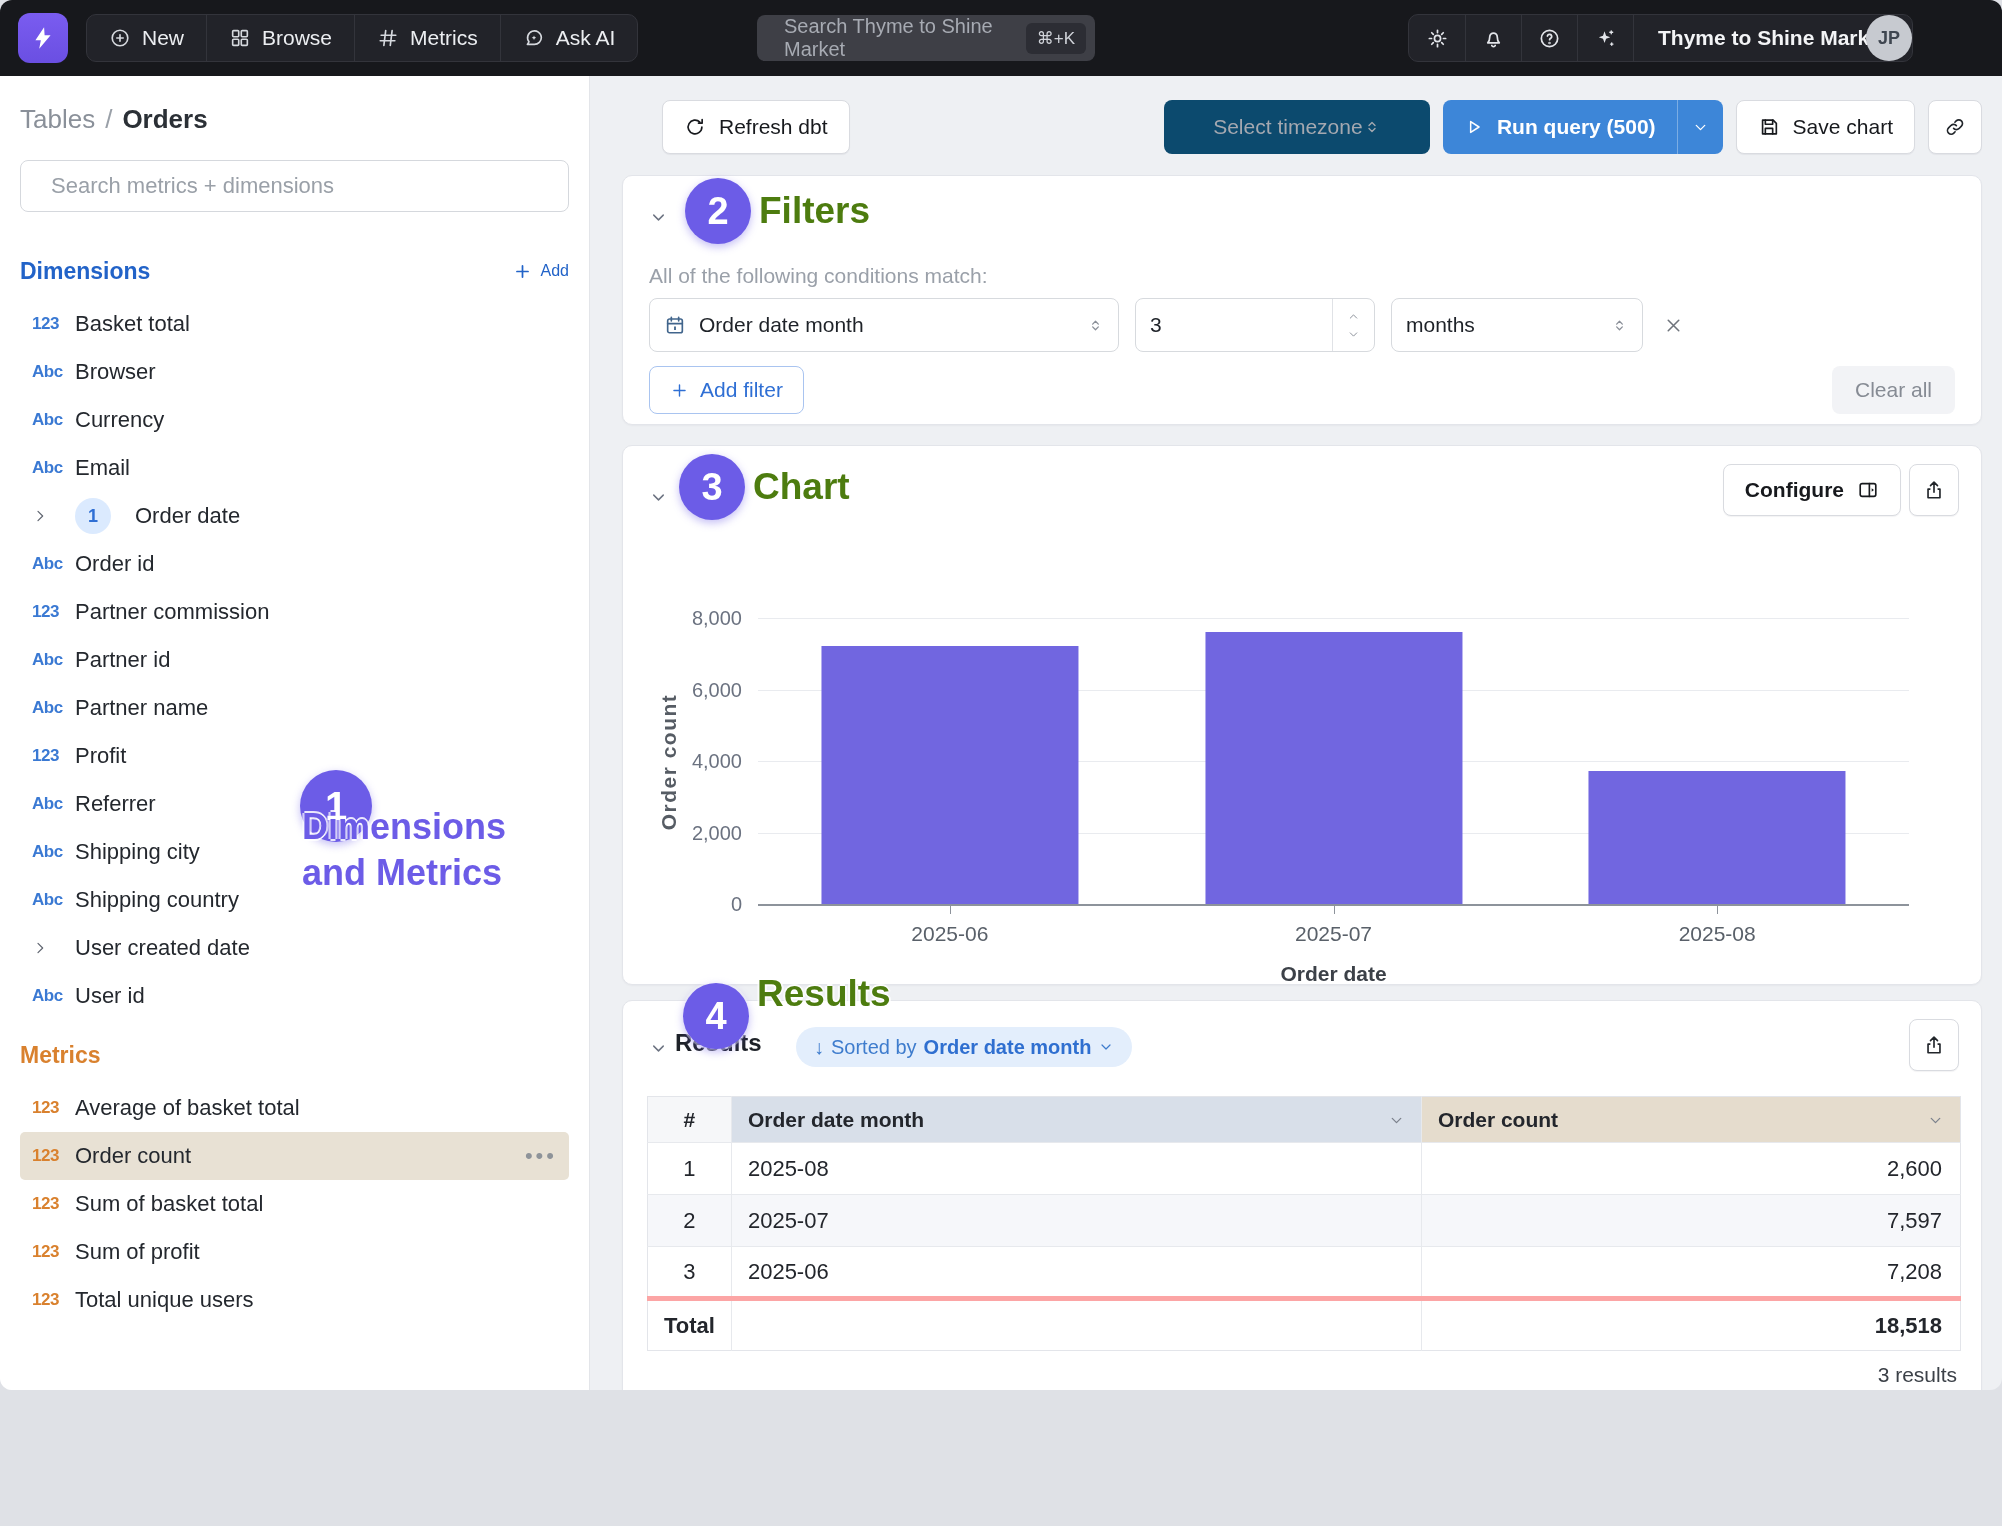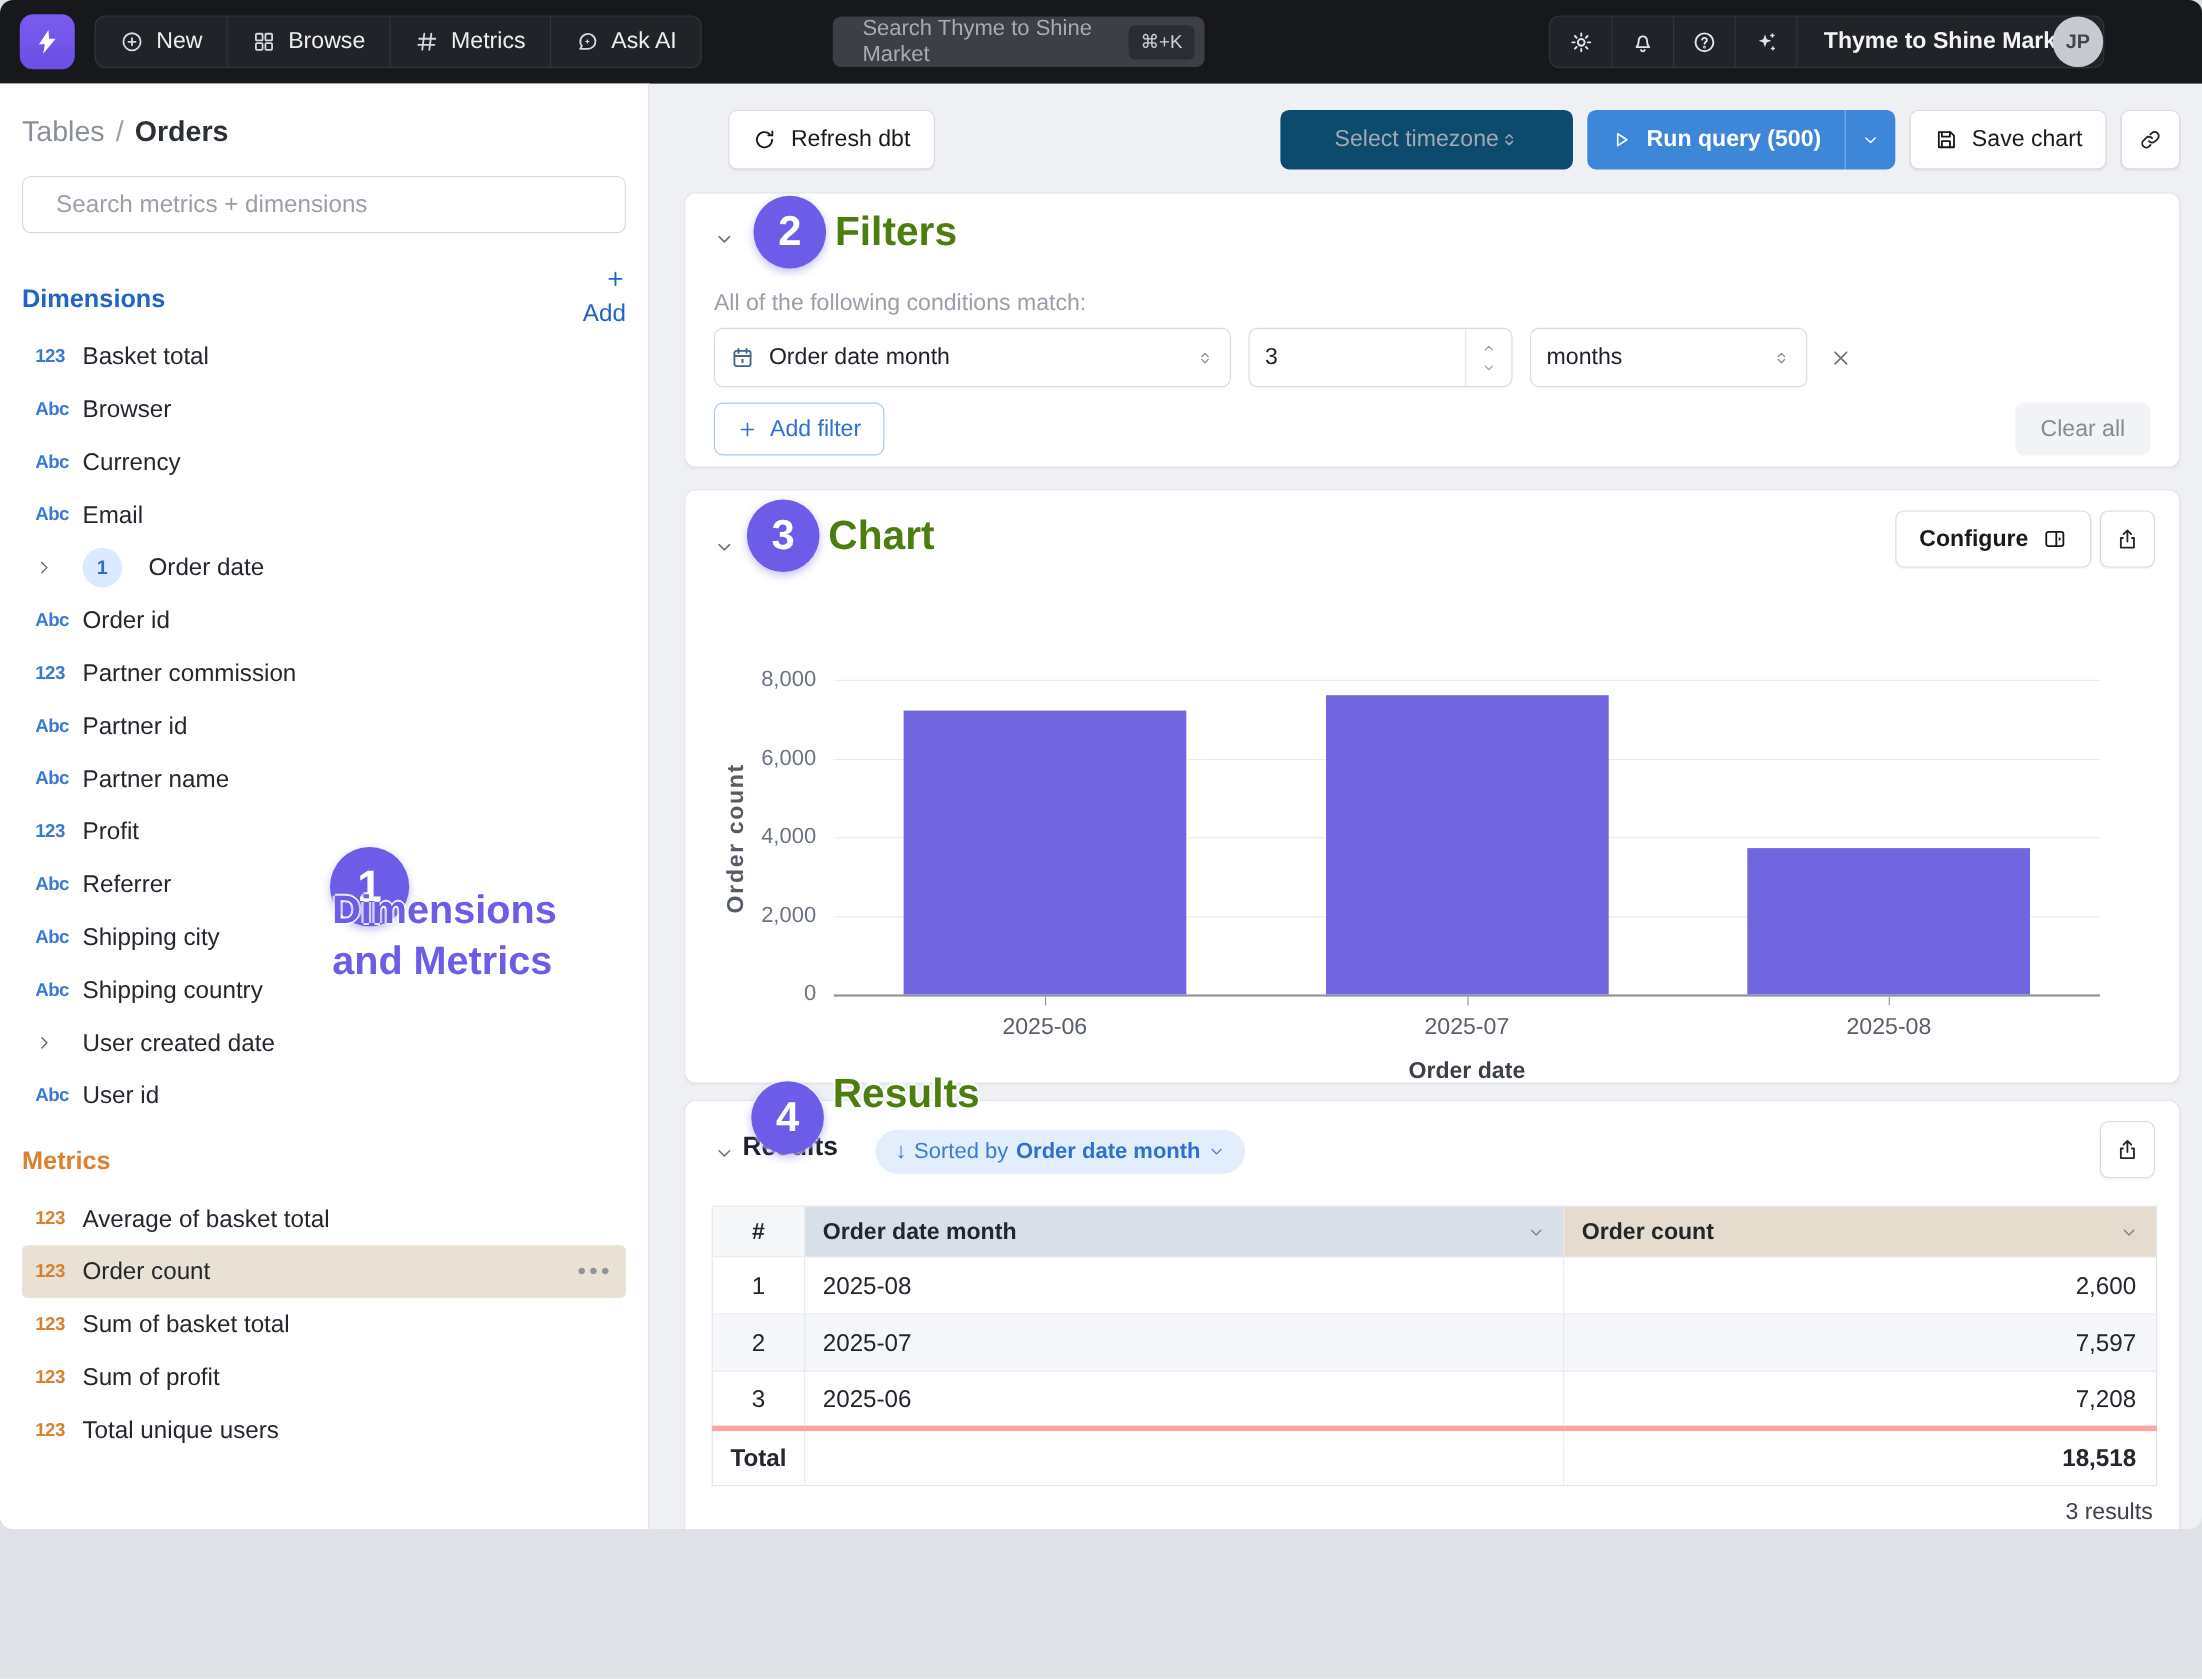--- a/index.html
+++ b/index.html
@@ -41,21 +41,21 @@
   .crumbs{font-size:26px;color:#8a9099;line-height:30px;}
   .crumbs .sep{margin:0 10px;color:#9aa0a8;}
   .crumbs .current{color:#2b3036;font-weight:700;}
   .side-search{margin-top:26px;height:52px;border:1px solid #d5d8dd;border-radius:8px;display:flex;
                align-items:center;gap:14px;padding:0 16px;color:#9aa0a8;font-size:22px;cursor:text;background:#fff;}
   .side-search .ic{display:flex;color:#9aa0a8;}
   .side-heading{margin-top:46px;display:flex;justify-content:space-between;align-items:center;height:26px;}
   .side-heading.metrics{margin-top:22px;}
   .h-dim{color:#2263c8;font-weight:700;font-size:23px;}
   .h-met{color:#d9812e;font-weight:700;font-size:23px;}
-  .add-link{color:#2263c8;font-size:22px;display:flex;align-items:flex-end;gap:9px;cursor:pointer;flex-direction:column;}
+  .add-link{color:#2263c8;font-size:16px;display:flex;align-items:flex-start;gap:9px;cursor:pointer;}
   .add-link svg{width:19px;height:19px;}
   .field-list{margin-top:16px;}
   .field-row{height:48px;display:flex;align-items:center;padding:0 12px;border-radius:5px;
              font-size:22px;color:#24282e;cursor:pointer;}
   .type-icon{width:43px;flex:0 0 43px;font-weight:700;font-size:17px;color:#3a79d3;letter-spacing:-0.5px;}
   .field-row.metric .type-icon{color:#d9812e;}
   .type-icon.chev{color:#5f6570;display:flex;}
   .type-icon.chev svg{width:16px;height:16px;}
   .field-badge{width:36px;height:36px;flex:0 0 36px;border-radius:50%;background:#dbeafe;color:#2f6fd4;
                font-size:18px;font-weight:700;display:flex;align-items:center;justify-content:center;margin-right:24px;}

